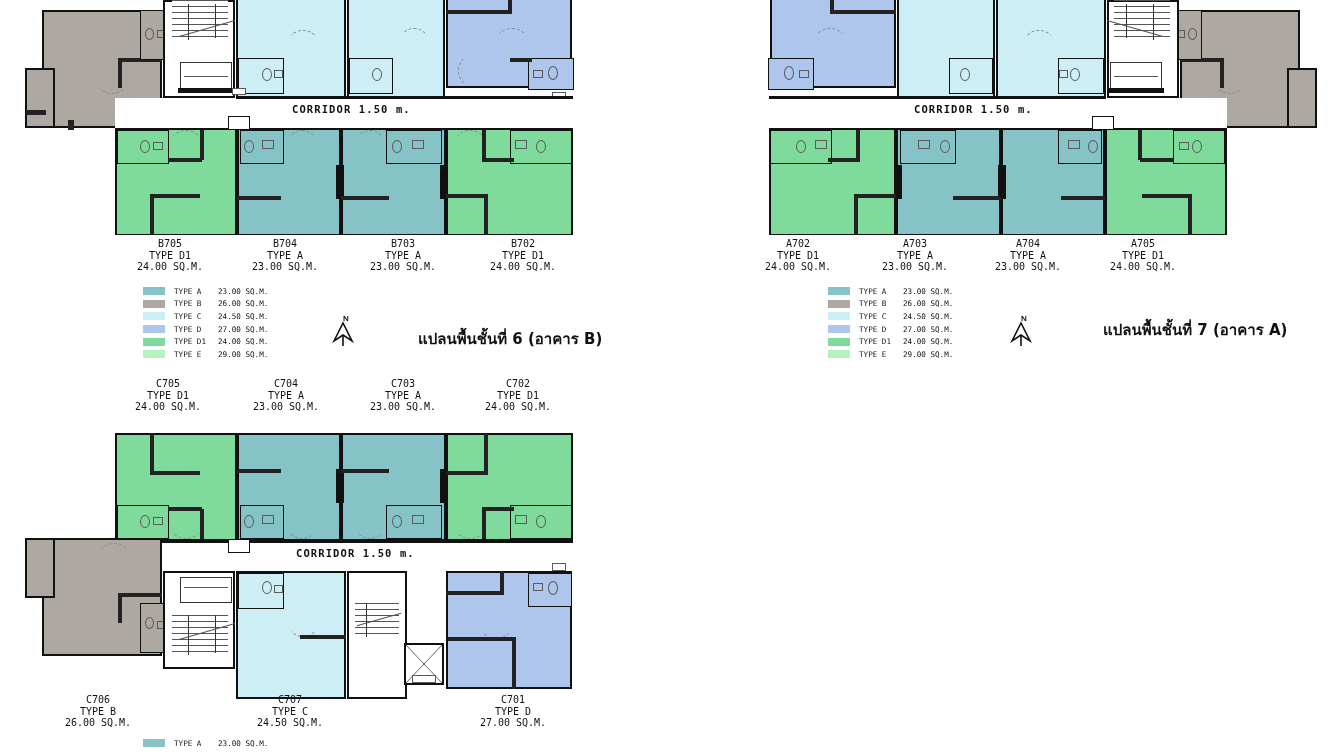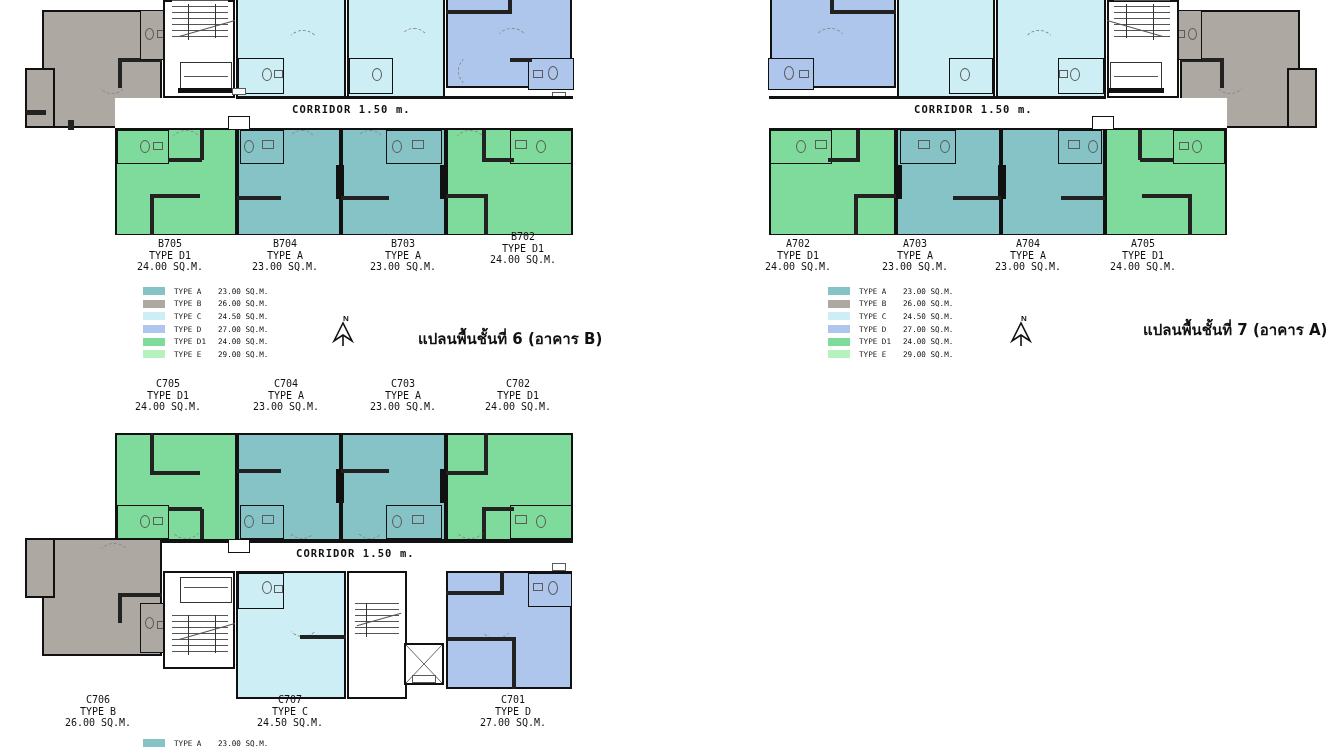--- a/index.html
+++ b/index.html
@@ -163,21 +163,21 @@
 <div class="unit-label" style="left:245px;top:238px;width:80px;">
   <span class="ln">B704</span>
   <span class="ln">TYPE A</span>
   <span class="ln">23.00 SQ.M.</span>
 </div>
 <div class="unit-label" style="left:363px;top:238px;width:80px;">
   <span class="ln">B703</span>
   <span class="ln">TYPE A</span>
   <span class="ln">23.00 SQ.M.</span>
 </div>
-<div class="unit-label" style="left:483px;top:231px;width:80px;">
+<div class="unit-label" style="left:483px;top:238px;width:80px;">
   <span class="ln">B702</span>
   <span class="ln">TYPE D1</span>
   <span class="ln">24.00 SQ.M.</span>
 </div>
 
 <div class="legend" style="left:143px;top:285px;">
   <div class="legend-row">
     <span class="sw" style="background:#86c3c6;"></span>
     <span class="lg-t">TYPE A</span>
     <span class="lg-a">23.00 SQ.M.</span>
@@ -360,21 +360,21 @@
 </div>
 
 <div class="north" style="left:1008px;top:315px;width:30px;height:32px;">
   <span class="n-ch">N</span>
   <svg width="30" height="32" viewBox="0 0 30 32">
     <path d="M4 26 L13 8 L22 26 L13 20 Z" fill="none" stroke="#111" stroke-width="1.6"></path>
     <path d="M13 20 L13 31" stroke="#111" stroke-width="1.6" fill="none"></path>
   </svg>
 </div>
 
-<div class="plan-title" style="left:1103px;top:318px;margin-left:40px;">แปลนพื้นชั้นที่ 7 (อาคาร A)</div>
+<div class="plan-title" style="left:1103px;top:318px;">แปลนพื้นชั้นที่ 7 (อาคาร A)</div>
 
 <div class="unit-label" style="left:128px;top:378px;width:80px;">
   <span class="ln">C705</span>
   <span class="ln">TYPE D1</span>
   <span class="ln">24.00 SQ.M.</span>
 </div>
 <div class="unit-label" style="left:246px;top:378px;width:80px;">
   <span class="ln">C704</span>
   <span class="ln">TYPE A</span>
   <span class="ln">23.00 SQ.M.</span>

